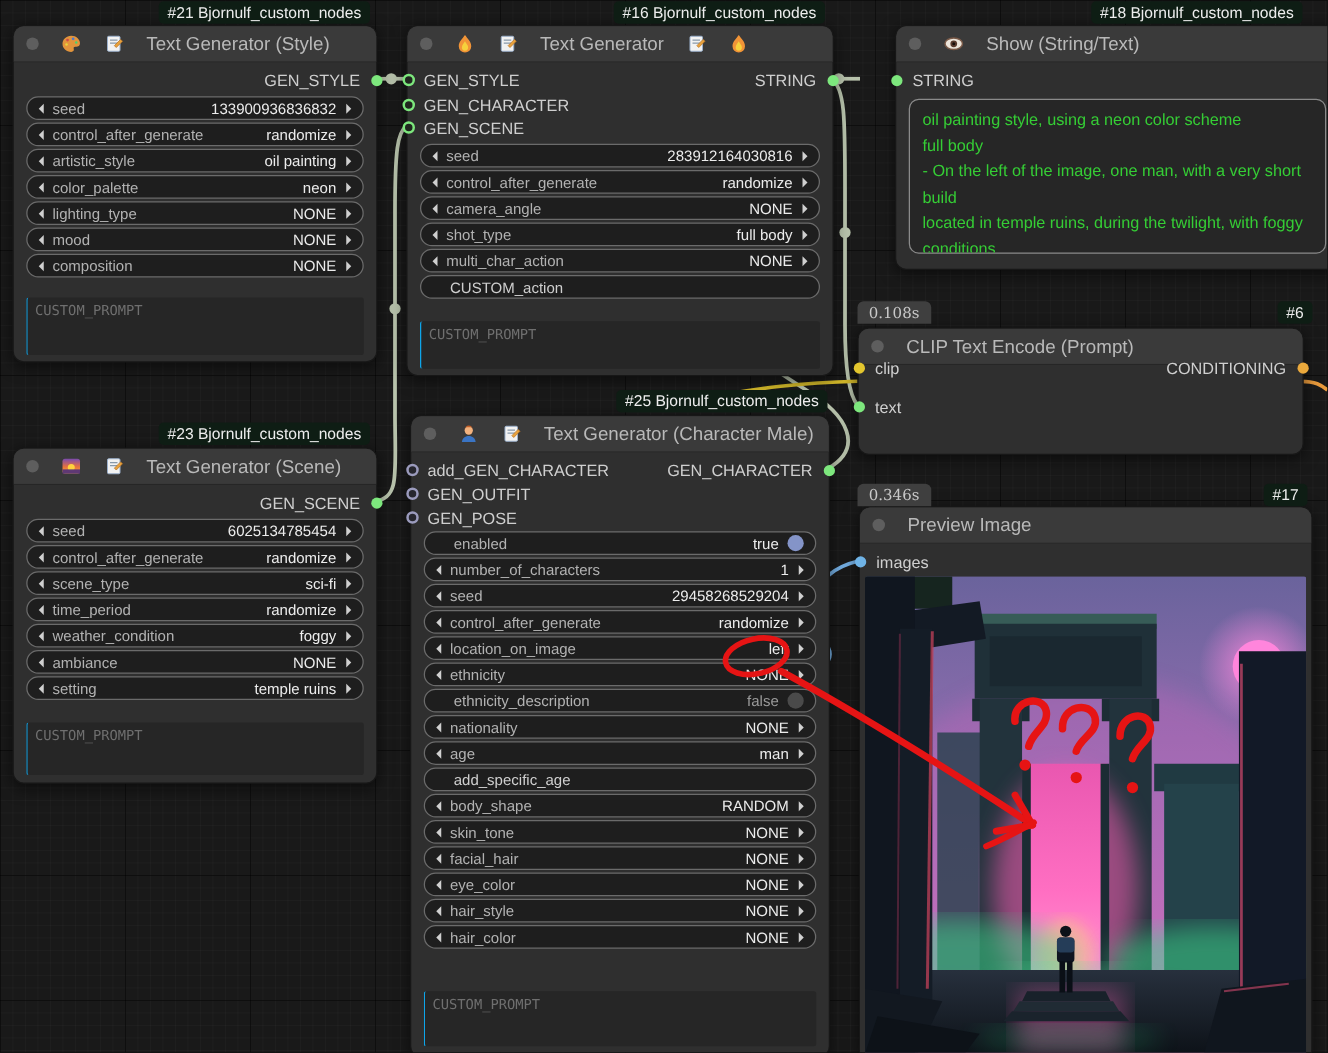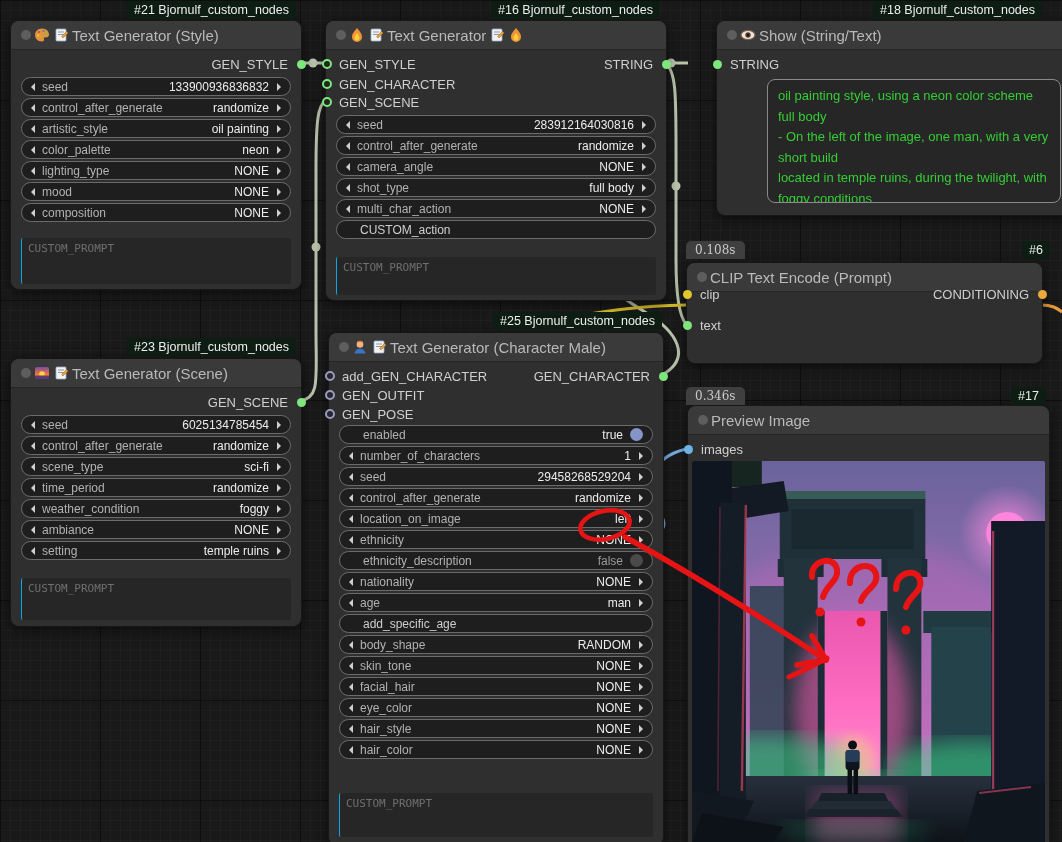--- a/index.html
+++ b/index.html
@@ -11,21 +11,21 @@
       linear-gradient(90deg, rgba(0,0,0,.55) 1px, transparent 1px),
       linear-gradient(rgba(255,255,255,.022) 1px, transparent 1px),
       linear-gradient(90deg, rgba(255,255,255,.022) 1px, transparent 1px);
     background-size:100px 100px,100px 100px,10px 10px,10px 10px;}
   svg.layer{position:absolute;left:0;top:0;width:1062px;height:842px;pointer-events:none;}
   #wires{z-index:1;}
   #redink{z-index:10;}
   .node{position:absolute;background:#2f2f2f;border:1px solid #171717;border-radius:9px;
     box-shadow:0 3px 12px rgba(0,0,0,.55);z-index:2;}
   .titlebar{height:28px;background:#3a3a3a;border-radius:8px 8px 0 0;display:flex;align-items:center;
-    gap:3px;padding:0 10px;border-bottom:1px solid #262626;}
+    gap:18px;padding:0 10px;border-bottom:1px solid #262626;}
   .title{color:#b9b9b9;font-size:15px;white-space:nowrap;overflow:hidden;}
   .cdot{width:10px;height:10px;border-radius:50%;background:#5e5e5e;flex:0 0 auto;}
   .icon{width:16px;height:16px;flex:0 0 auto;display:inline-block;}
   .prow{position:absolute;left:0;right:0;height:18px;display:flex;align-items:center;color:#cfcfcf;font-size:13px;}
   .pd{position:absolute;top:50%;margin-top:-4.5px;width:9px;height:9px;border-radius:50%;}
   .pd.in{left:-4.5px;} .pd.out{right:-4.5px;}
   .pd.ring{width:10px;height:10px;margin-top:-5px;box-sizing:border-box;background:#20261f;border:2.6px solid #7de77d;}
   .pd.ring.grey{border-color:#9b9bbd;background:#26262e;}
   .plabel-in{margin-left:13px;} .plabel-out{margin-left:auto;margin-right:13px;}
   .widgets{position:absolute;left:10px;right:10px;display:flex;flex-direction:column;gap:2px;}
@@ -244,21 +244,21 @@
             <ellipse cx="8" cy="8" rx="7" ry="4.6" fill="#ece4da" stroke="#7a5a48" stroke-width="1.2"></ellipse>
             <circle cx="8" cy="8" r="2.7" fill="#5a3c2e"></circle>
             <circle cx="8" cy="8" r="1.2" fill="#170f0b"></circle>
           </svg></span>
       <span class="title">Show (String/Text)</span>
     </div>
     <div class="prow" style="top:34px;">
       <span class="pd in" style="background:#7de77d;"></span>
       <span class="plabel-in">STRING</span>
     </div>
-    <div class="showbox" style="top:58px;height:124px;margin-left:40px;">oil painting style, using a neon color scheme
+    <div class="showbox" style="top:58px;height:124px;">oil painting style, using a neon color scheme
 full body
 - On the left of the image, one man, with a very short build
 located in temple ruins, during the twilight, with foggy conditions</div>
   </div>
 
   <div class="node" style="left:686px;top:262px;width:355px;height:100px;">
     <div class="titlebar">
       <span class="cdot"></span>
       <span class="title">CLIP Text Encode (Prompt)</span>
     </div>

